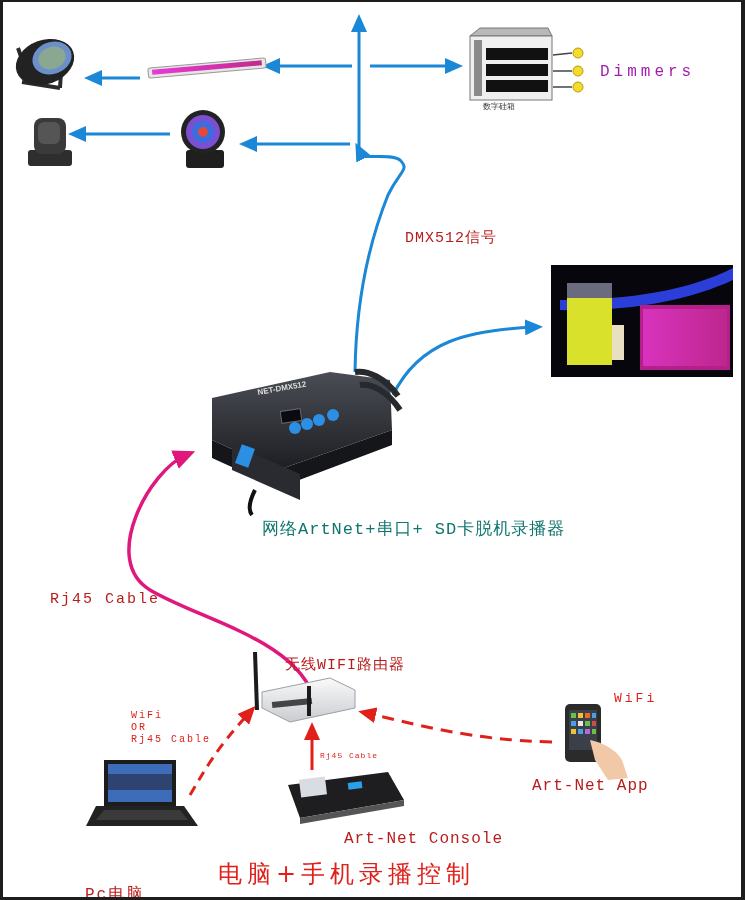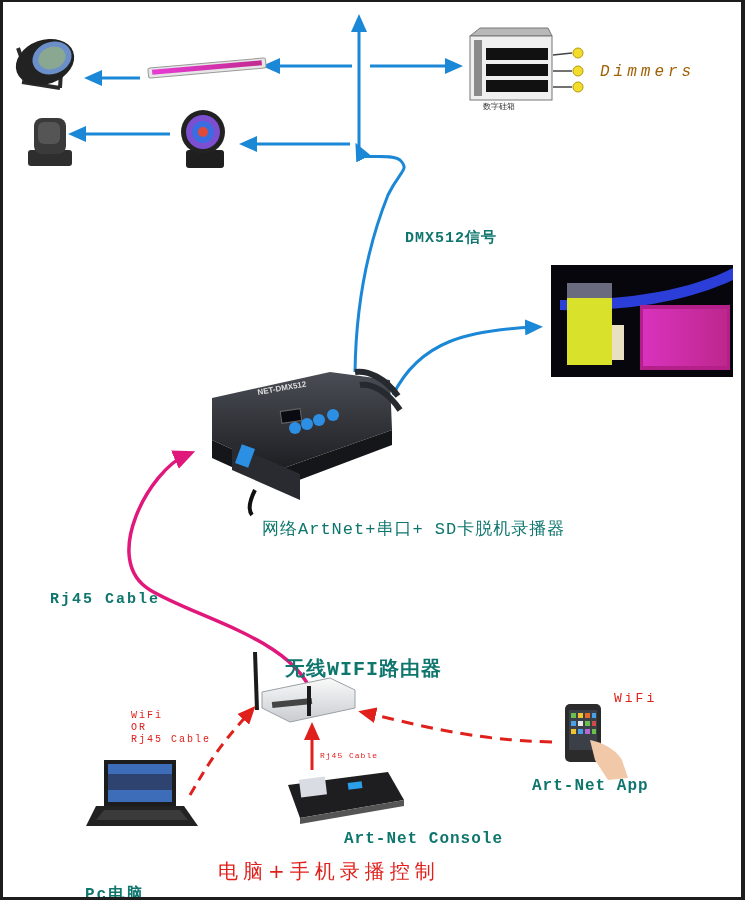--- a/index.html
+++ b/index.html
@@ -1,20 +1,20 @@
 <!DOCTYPE html>
 <html><head>
 <meta charset="utf-8">
 <style>
   html, body { margin:0; padding:0; background:#ffffff; }
   body { width:745px; height:900px; position:relative; overflow:hidden; font-family:"DejaVu Serif", serif; }
   #frame { position:absolute; left:0; top:0; width:745px; height:900px; box-sizing:border-box; border:3px solid #1d1d1d; border-top-width:2px; border-right-width:4px; }
   #diagram { position:absolute; left:0; top:0; }
   .lbl { position:absolute; white-space:nowrap; font-family:"DejaVu Serif", serif; }
-  .blue-lbl { color:#0f766e;font-weight:bold; }
+  .blue-lbl { color:#b91c1c; }
   .mono { font-family:"Liberation Mono", monospace; letter-spacing:2px; }
 </style>
 </head>
 <body>
 
 <svg id="diagram" width="745" height="900" viewBox="0 0 745 900">
   <defs>
     <marker id="arrBlue" markerWidth="10" markerHeight="10" refX="6" refY="5" orient="auto" markerUnits="userSpaceOnUse">
       <path d="M0,0 L10,5 L0,10 z" fill="#1a87d7"></path>
     </marker>
@@ -172,31 +172,31 @@
         <rect x="592" y="721" width="4" height="5" fill="#d24b4b"></rect>
       <rect x="571" y="729" width="5" height="5" fill="#f0c330"></rect>
         <rect x="578" y="729" width="5" height="5" fill="#4aa0e6"></rect>
         <rect x="585" y="729" width="5" height="5" fill="#b36ad8"></rect>
         <rect x="592" y="729" width="4" height="5" fill="#6bc04b"></rect>
     </g>
     <path d="M590,740 C600,742 615,748 622,760 L628,778 L608,780 L595,760 Z" fill="#f2c9a8"></path>
   </g>
 </svg>
 
-<div class="lbl mono" style="left:600px; top:63px; font-size:16px; color:#a16207; letter-spacing:4px;font-style:italic;">Dimmers</div>
+<div class="lbl mono" style="left:600px; top:63px; font-size:16px; color:#a21caf; letter-spacing:4px;">Dimmers</div>
 <div class="lbl" style="left:483px; top:101px; font-size:8px; color:#333;">数字硅箱</div>
 <div class="lbl blue-lbl mono" style="left:405px; top:228px; font-size:15px; letter-spacing:1px;">DMX512信号</div>
 <div class="lbl mono" style="left:262px; top:517px; font-size:17px; color:#0f766e; letter-spacing:1px;">网络ArtNet+串口+ SD卡脱机录播器</div>
 <div class="lbl blue-lbl mono" style="left:50px; top:591px; font-size:15px;">Rj45 Cable</div>
-<div class="lbl blue-lbl mono" style="left:285px; top:655px; font-size:20px; letter-spacing:1px;">无线WIFI路由器</div>
+<div class="lbl blue-lbl mono" style="left:285px; top:655px; font-size:15px; letter-spacing:1px;">无线WIFI路由器</div>
 <div class="lbl mono" style="left:131px; top:710px; font-size:10px; color:#e0201b; line-height:12px;">
   <div>WiFi</div>
   <div>OR</div>
   <div>Rj45 Cable</div>
 </div>
 <div class="lbl mono" style="left:320px; top:751px; font-size:8px; color:#e0201b; letter-spacing:1px;">Rj45 Cable</div>
 <div class="lbl mono" style="left:614px; top:691px; font-size:13px; color:#e0201b; letter-spacing:3px;">WiFi</div>
 <div class="lbl blue-lbl mono" style="left:532px; top:777px; font-size:16px; letter-spacing:1px;text-align:center;">Art-Net App</div>
 <div class="lbl blue-lbl mono" style="left:344px; top:818px; font-size:16px; letter-spacing:1px;margin-top:12px;">Art-Net Console</div>
 <div class="lbl blue-lbl mono" style="left:85px; top:884px; font-size:16px;">Pc电脑</div>
-<div class="lbl" style="left:218px; top:858px; font-size:20px; color:#e0201b; letter-spacing:5px; font-family:'DejaVu Sans', sans-serif;">电脑+手机录播控制</div>
+<div class="lbl" style="left:218px; top:858px; font-size:24px; color:#e0201b; letter-spacing:5px; font-family:'DejaVu Sans', sans-serif;">电脑+手机录播控制</div>
 
 <div id="frame"></div>
 
 </body></html>

